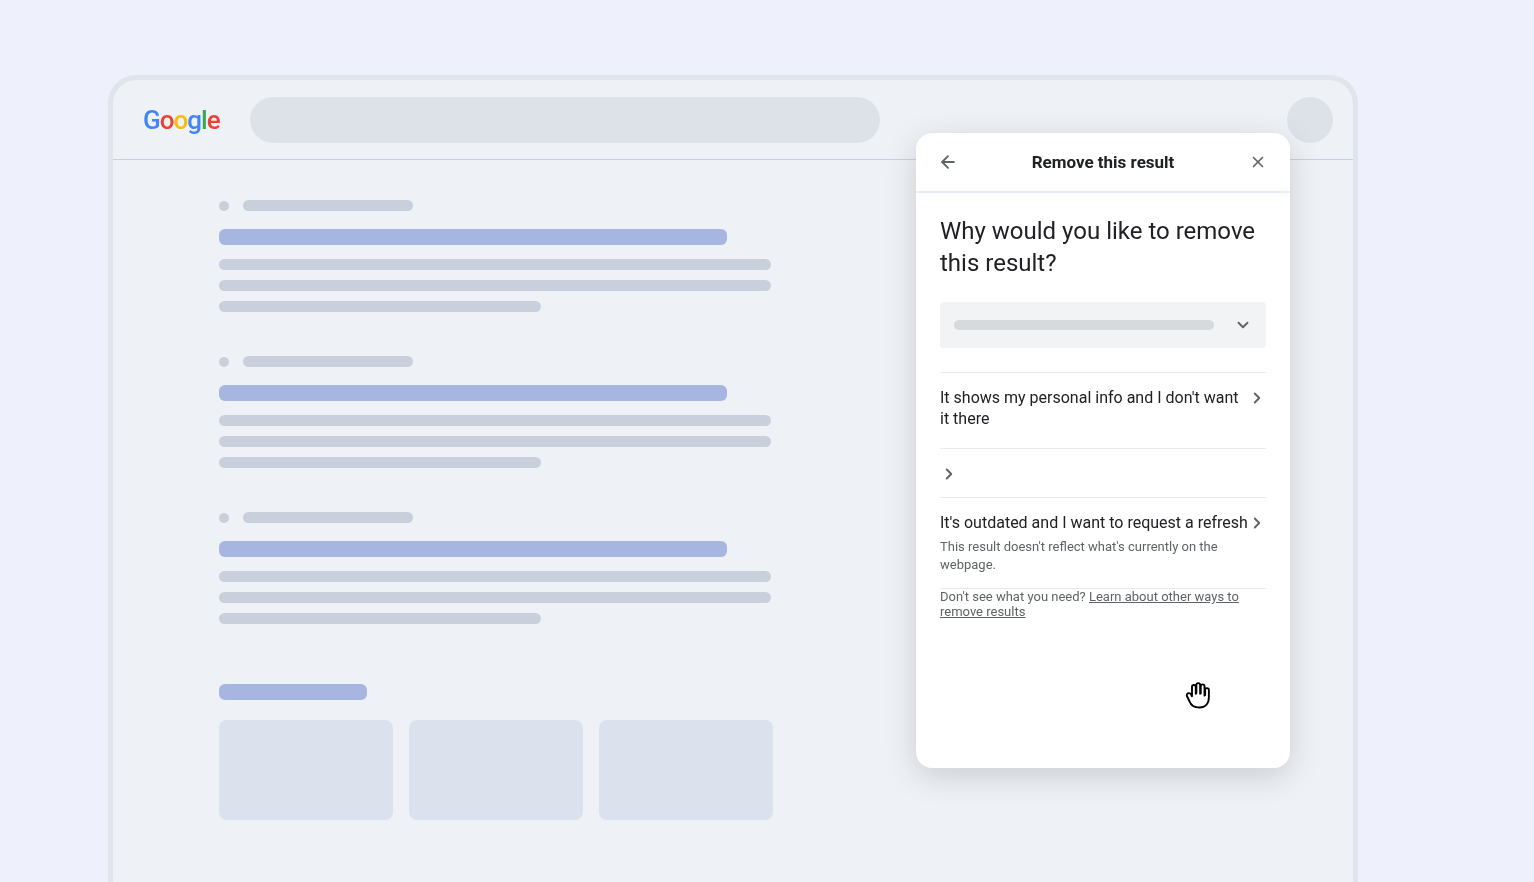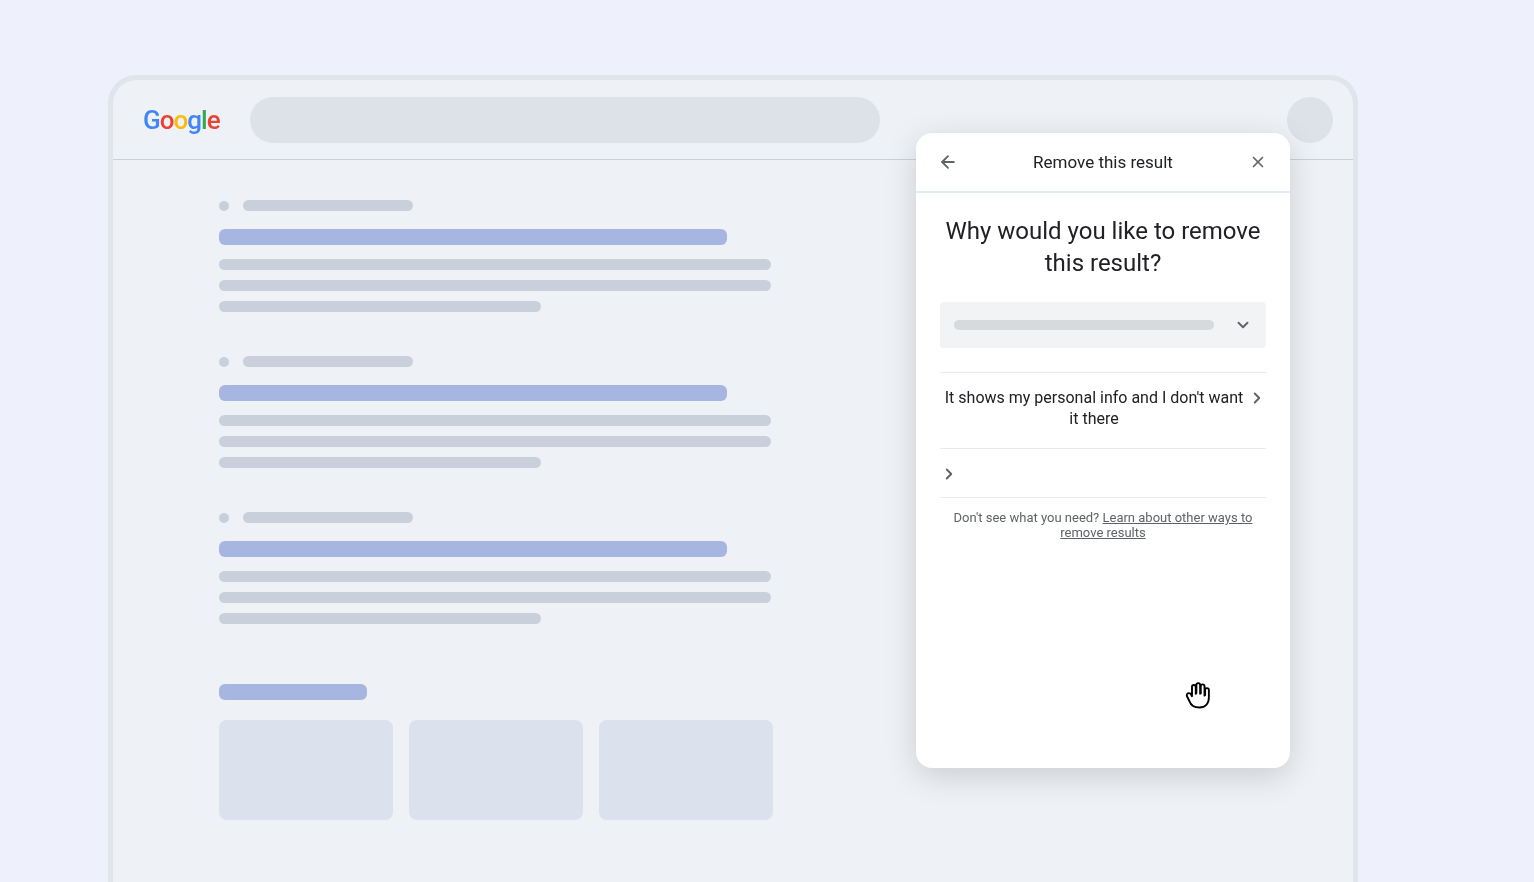--- a/index.html
+++ b/index.html
@@ -100,37 +100,36 @@
       display: flex;
       align-items: center;
       justify-content: space-between;
       padding: 0 18px;
       border-bottom: 2px solid #e3edf5;
     }
     .panel-title {
       flex: 1;
       text-align: center;
       font-size: 17px;
-      font-weight: 400;
+      font-weight: 700;
       color: #202124;
     }
     .icon-btn {
       width: 28px;
       height: 28px;
       display: flex;
       align-items: center;
       justify-content: center;
       cursor: pointer;
       color: #5f6368;
     }
     .panel-body {
       flex: 1;
       padding: 22px 24px 14px 24px;
       overflow: hidden;
-      text-align: center;
     }
     .panel-heading {
       font-size: 24px;
       font-weight: 400;
       color: #202124;
       line-height: 1.35;
       margin-bottom: 22px;
     }
     .dropdown-stub {
       background: #f1f3f4;
@@ -152,21 +151,20 @@
       justify-content: space-between;
       cursor: pointer;
     }
     .option:first-of-type { border-top: none; padding-top: 0; }
     .option-text { flex: 1; }
     .option-title { font-size: 16px; color: #202124; line-height: 1.35; margin-bottom: 4px; }
     .option-desc { font-size: 13px; color: #5f6368; line-height: 1.4; }
     .option-chevron { color: #5f6368; flex-shrink: 0; margin-top: 2px; }
     .panel-footer-text {
       border-top: 1px solid #e8eaed;
-      padding-top: 12px;
       font-size: 13px;
       color: #5f6368;
     }
     .panel-footer-text a {
       color: #5f6368;
       text-decoration: underline;
       cursor: pointer;
     }
     .cursor-hand {
       position: absolute;
@@ -272,20 +270,29 @@
           <polyline points="9 18 15 12 9 6"></polyline>
         </svg>
     </div>
 
     <div class="option">
       <svg class="option-chevron" width="18" height="18" viewBox="0 0 24 24" fill="none" stroke="currentColor" stroke-width="2.5" stroke-linecap="round" stroke-linejoin="round">
           <polyline points="9 18 15 12 9 6"></polyline>
         </svg>
     </div>
 
+    <div class="option">
+      <div class="option-text">
+        <div class="option-title">It's outdated and I want to request a refresh</div>
+        <div class="option-desc">This result doesn't reflect what's currently on the webpage.</div>
+      </div>
+      <svg class="option-chevron" width="18" height="18" viewBox="0 0 24 24" fill="none" stroke="currentColor" stroke-width="2.5" stroke-linecap="round" stroke-linejoin="round">
+          <polyline points="9 18 15 12 9 6"></polyline>
+        </svg>
+    </div>
 
     <div class="panel-footer-text">
       <span>Don't see what you need? </span><a>Learn about other ways to remove results</a>
     </div>
   </div>
 </div>
 
 <svg class="cursor-hand" width="30" height="30" viewBox="0 0 24 24" fill="white" stroke="black" stroke-width="1.5" stroke-linejoin="round">
   <path d="M8 13V5.5a1.5 1.5 0 0 1 3 0V11l.5-.5V4a1.5 1.5 0 0 1 3 0v7l.5-.3V5a1.5 1.5 0 0 1 3 0v7.5c0 0 .5-.5.5-.5V8a1.5 1.5 0 0 1 3 0v6c0 5-3 8-7.5 8S7 20 6 17l-2-4c-.6-1.2.2-2.5 1.5-2.5.8 0 1.5.5 2 1.5l.5 1z"></path>
 </svg>

